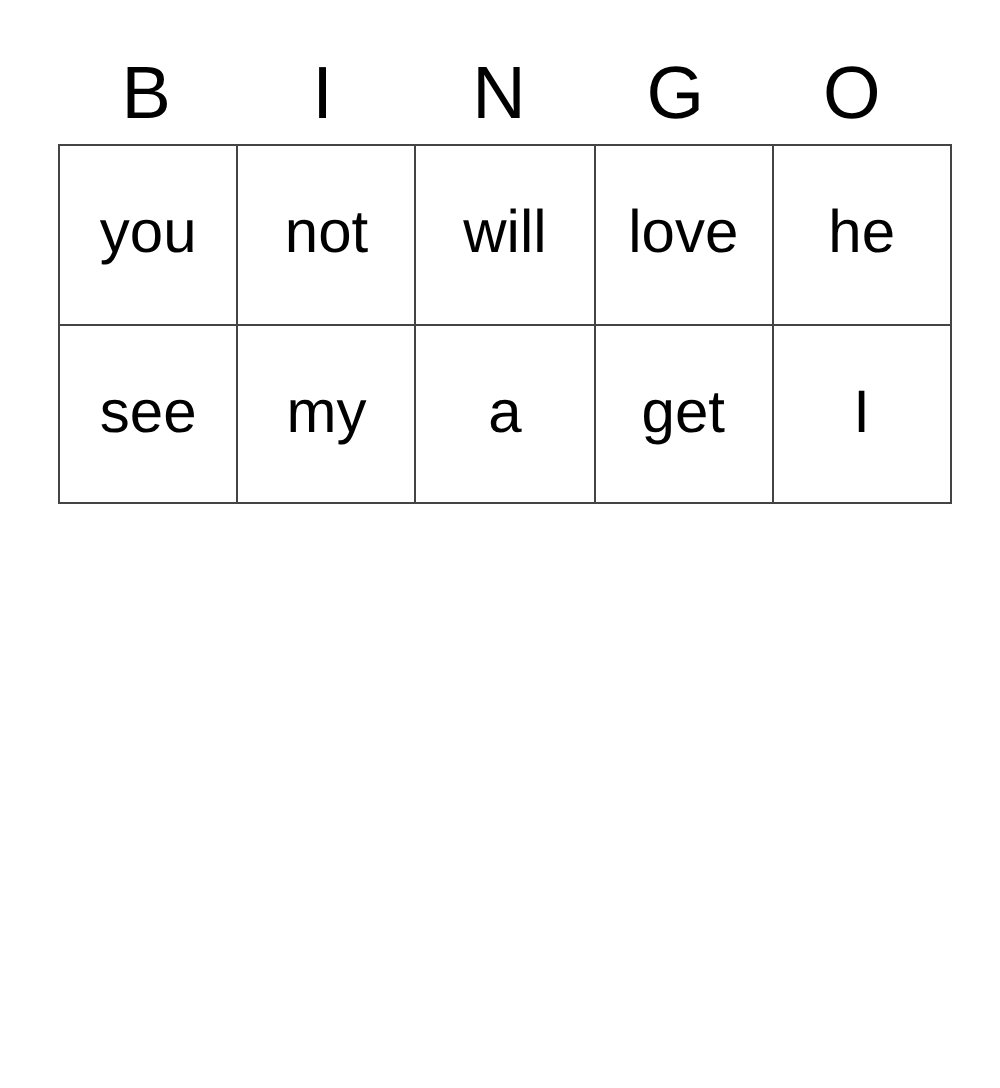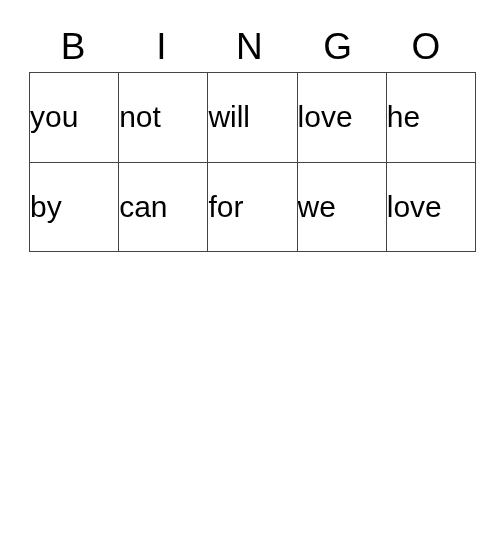--- a/index.html
+++ b/index.html
@@ -41,21 +41,21 @@
     border-collapse: collapse;
     table-layout: fixed;
   }
   #grid tr {
     height: 88.6px;
   }
   #grid td {
     border: 1px solid #444444;
     width: 88.2px;
     height: 88.6px;
-    text-align: left;
+    text-align: center;
     vertical-align: middle;
     padding: 0;
     overflow: hidden;
     white-space: nowrap;
   }
   .cell-text {
     display: inline-block;
     font-size: 30px;
     line-height: 1;
     color: #000000;
@@ -80,22 +80,22 @@
   <table id="grid">
     <tbody>
       <tr>
         <td><span class="cell-text">you</span></td>
         <td><span class="cell-text">not</span></td>
         <td><span class="cell-text">will</span></td>
         <td><span class="cell-text">love</span></td>
         <td><span class="cell-text">he</span></td>
       </tr>
       <tr>
-        <td><span class="cell-text">by</span></td>
-        <td><span class="cell-text">can</span></td>
-        <td><span class="cell-text">for</span></td>
-        <td><span class="cell-text">we</span></td>
-        <td><span class="cell-text">love</span></td>
+        <td><span class="cell-text">see</span></td>
+        <td><span class="cell-text">my</span></td>
+        <td><span class="cell-text">a</span></td>
+        <td><span class="cell-text">get</span></td>
+        <td><span class="cell-text">I</span></td>
       </tr>
     </tbody>
   </table>
 
 </div>
 
 </body></html>

